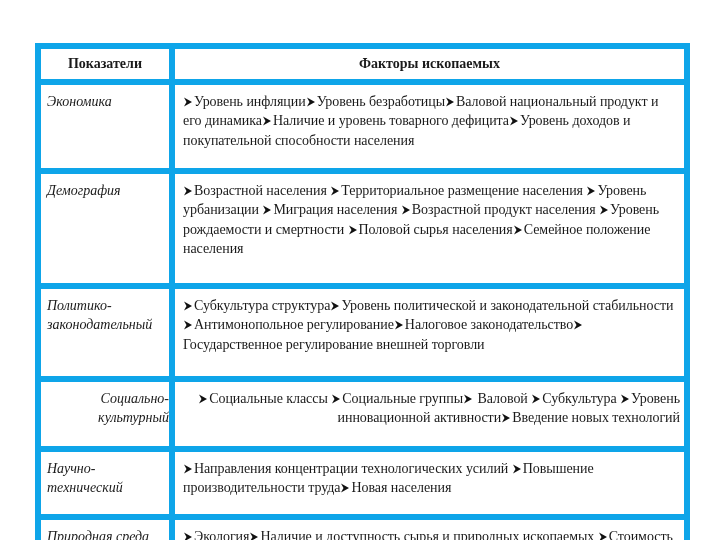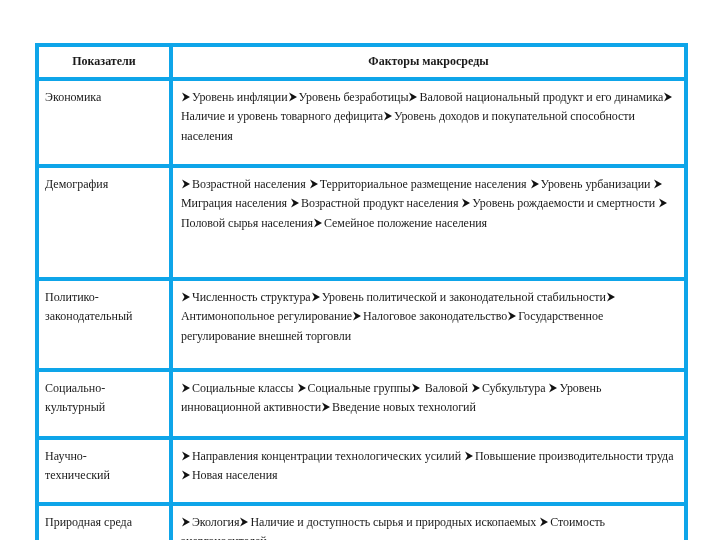--- a/index.html
+++ b/index.html
@@ -17,70 +17,71 @@
   }
   .macro-table {
     position: absolute;
     left: 35px;
     top: 43px;
     width: 650px;
     border-collapse: collapse;
     table-layout: fixed;
   }
   .macro-table td, .macro-table th {
-    border: 4px solid #0ea5e9;
+    border: 6px solid #0ea5e9;
     vertical-align: top;
-    font-size: 12px;
+    font-size: 14px;
     line-height: 19.4px;
     padding: 0;
   }
   .macro-table th {
     font-weight: bold;
     text-align: center;
     vertical-align: middle;
     height: 30px;
   }
   .col-ind { width: 134px; }
   .col-fac { width: 515px; }
   .cell-ind {
     padding: 7px 0 0 6px !important;
     white-space: pre-line;
+    font-style: italic;
   }
   .cell-fac {
     padding: 7px 4px 0 8px !important;
     letter-spacing: -0.05px;
     margin-top: 15px;
   }
   .bullet {
     display: inline-block;
     width: 10px;
     height: 10px;
     vertical-align: -1px;
     margin-right: 1px;
   }
   .bullet svg { display: block; }
   tr.r1 td { height: 76px; }
   tr.r2 td { height: 102px; }
   tr.r3 td { height: 80px; }
-  tr.r4 td { height: 57px; }
+  tr.r4 td { height: 57px; text-align: right; }
   tr.r5 td { height: 55px; }
   tr.r6 td { height: 56px; }
 </style>
 </head>
 <body>
 
 <table class="macro-table">
   <colgroup>
     <col class="col-ind">
     <col class="col-fac">
   </colgroup>
   <thead>
     <tr>
       <th>Показатели</th>
-      <th>Факторы макросреды</th>
+      <th>Факторы ископаемых</th>
     </tr>
   </thead>
   <tbody id="table-body">
     <tr class="r1">
       <td class="cell-ind">Экономика</td>
       <td class="cell-fac"><span class="bullet"><svg width="10" height="10" viewBox="0 0 10 10">
               <path d="M1 0.5 L9 5 L1 9.5 L3.5 5 Z" fill="#111"></path>
             </svg></span><span>Уровень инфляции</span><span class="bullet"><svg width="10" height="10" viewBox="0 0 10 10">
               <path d="M1 0.5 L9 5 L1 9.5 L3.5 5 Z" fill="#111"></path>
             </svg></span><span>Уровень безработицы</span><span class="bullet"><svg width="10" height="10" viewBox="0 0 10 10">
@@ -109,21 +110,21 @@
               <path d="M1 0.5 L9 5 L1 9.5 L3.5 5 Z" fill="#111"></path>
             </svg></span><span>Половой сырья населения</span><span class="bullet"><svg width="10" height="10" viewBox="0 0 10 10">
               <path d="M1 0.5 L9 5 L1 9.5 L3.5 5 Z" fill="#111"></path>
             </svg></span><span>Семейное положение населения</span></td>
     </tr>
     <tr class="r3">
       <td class="cell-ind">Политико-
 законодательный</td>
       <td class="cell-fac"><span class="bullet"><svg width="10" height="10" viewBox="0 0 10 10">
               <path d="M1 0.5 L9 5 L1 9.5 L3.5 5 Z" fill="#111"></path>
-            </svg></span><span>Численность структура</span><span class="bullet"><svg width="10" height="10" viewBox="0 0 10 10">
+            </svg></span><span>Субкультура структура</span><span class="bullet"><svg width="10" height="10" viewBox="0 0 10 10">
               <path d="M1 0.5 L9 5 L1 9.5 L3.5 5 Z" fill="#111"></path>
             </svg></span><span>Уровень политической и законодательной стабильности</span><span class="bullet"><svg width="10" height="10" viewBox="0 0 10 10">
               <path d="M1 0.5 L9 5 L1 9.5 L3.5 5 Z" fill="#111"></path>
             </svg></span><span>Антимонопольное регулирование</span><span class="bullet"><svg width="10" height="10" viewBox="0 0 10 10">
               <path d="M1 0.5 L9 5 L1 9.5 L3.5 5 Z" fill="#111"></path>
             </svg></span><span>Налоговое законодательство</span><span class="bullet"><svg width="10" height="10" viewBox="0 0 10 10">
               <path d="M1 0.5 L9 5 L1 9.5 L3.5 5 Z" fill="#111"></path>
             </svg></span><span>Государственное регулирование внешней торговли</span></td>
     </tr>
     <tr class="r4">

